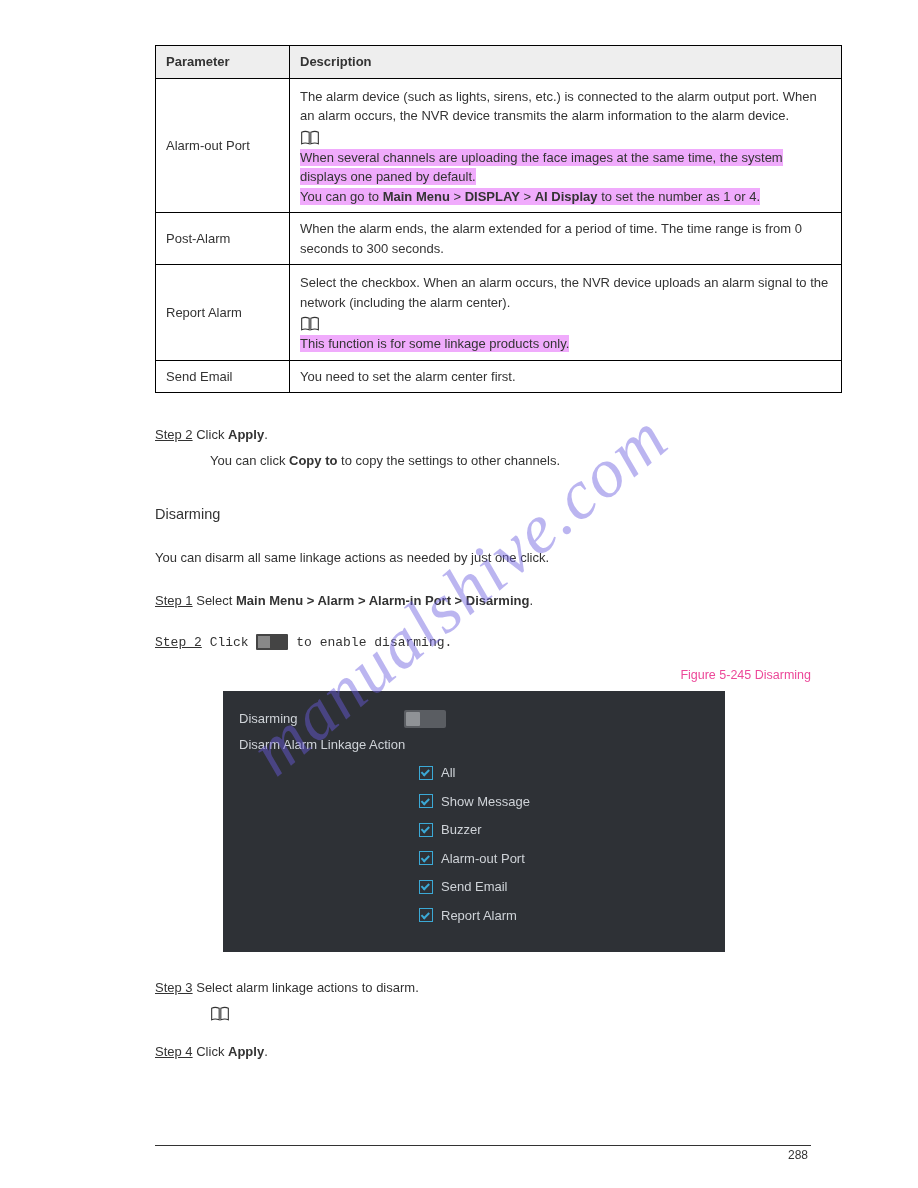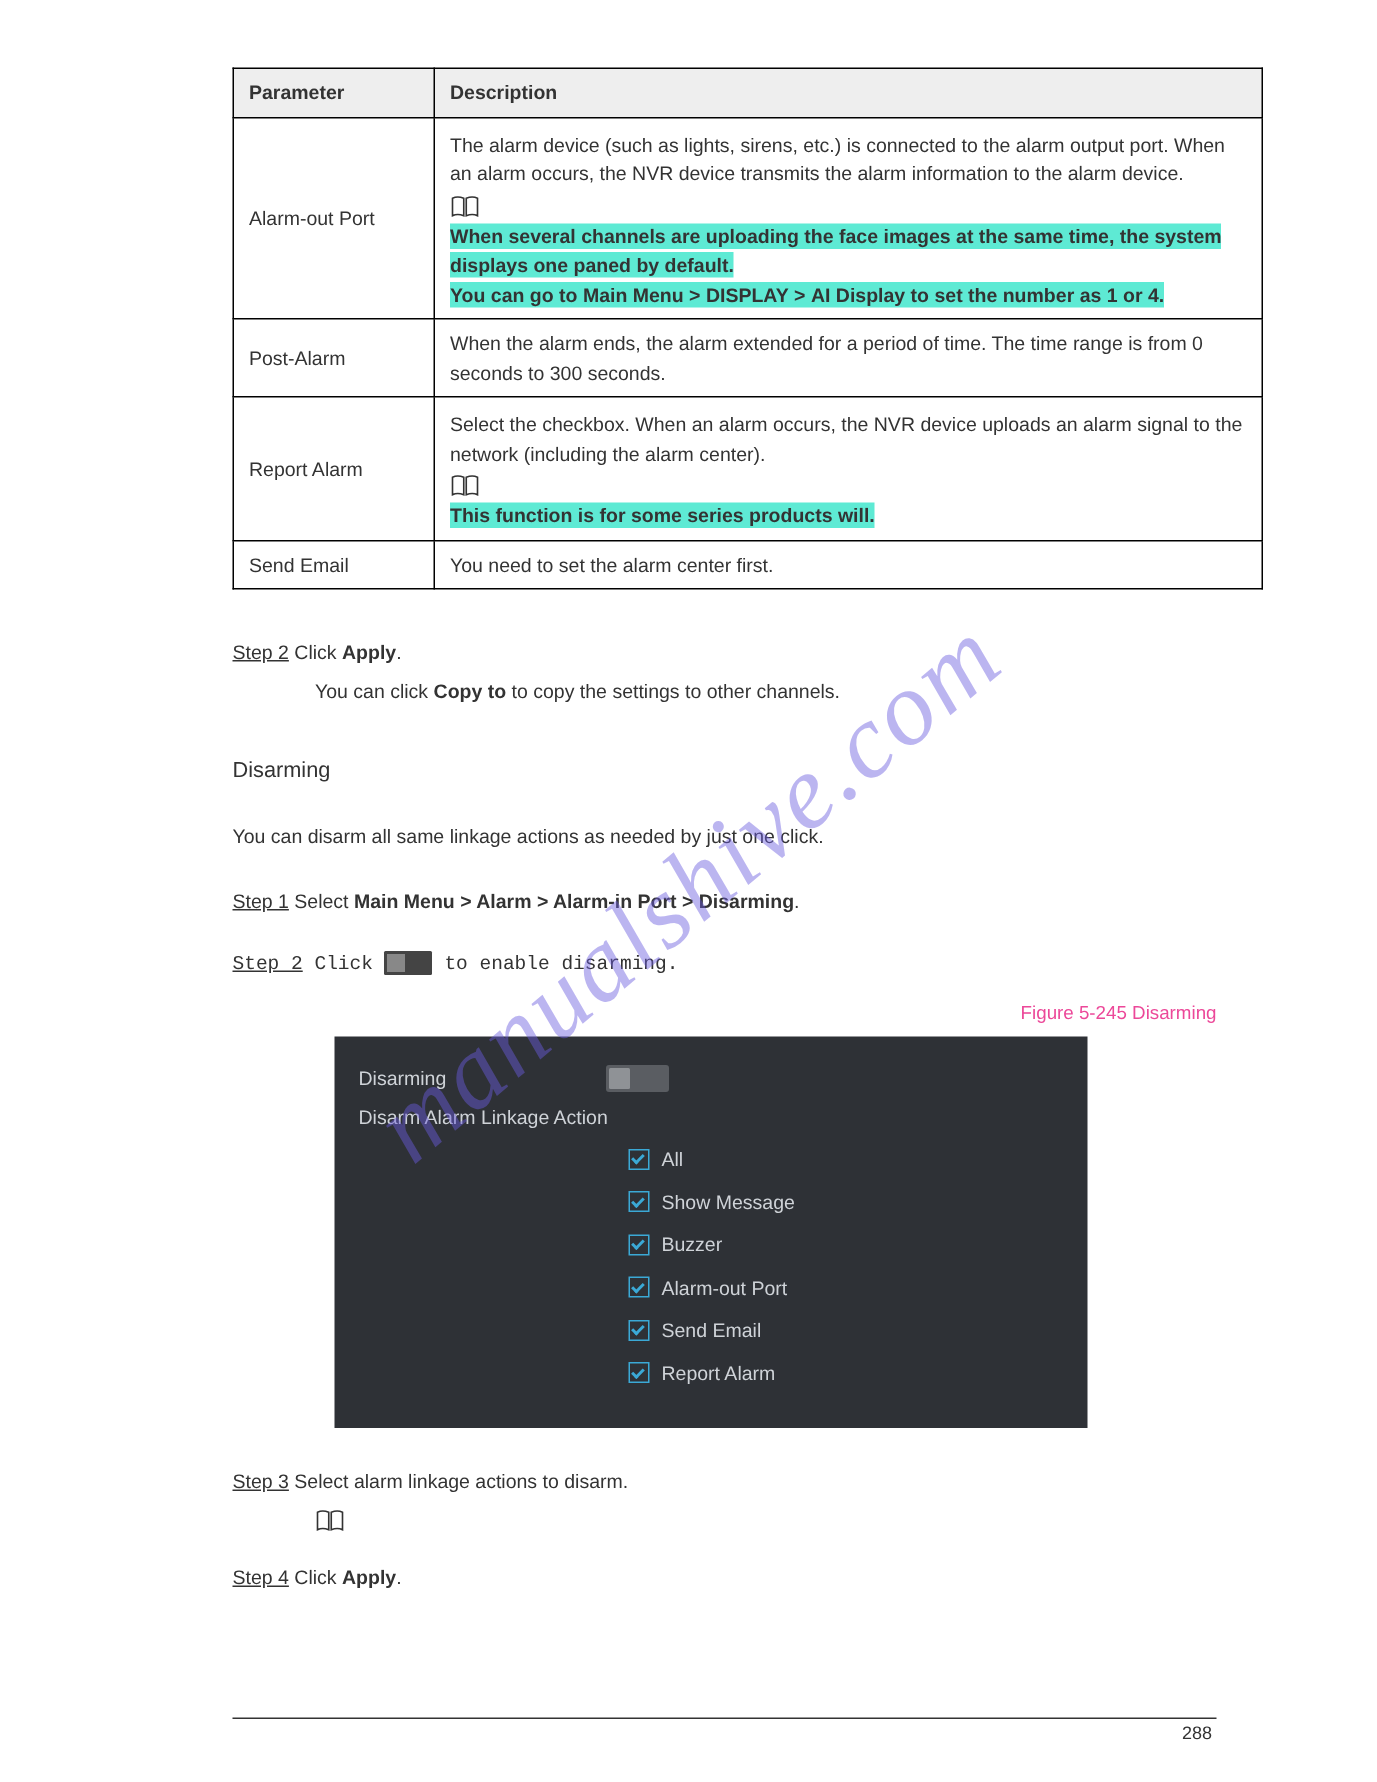--- a/index.html
+++ b/index.html
@@ -41,24 +41,23 @@
   .note-icon-row {
     display: flex;
     align-items: center;
     margin: 4px 0 2px 0;
   }
   .book-icon {
     width: 20px; height: 16px;
     display: inline-block;
   }
   .shaded {
-    background: #5eead4;
+    background: #f0abfc;
     display: inline;
     padding: 1px 0;
-    font-weight: bold;
   }
   .step {
     text-decoration: underline;
     display: inline-block;
     margin-top: 14px;
     margin-bottom: 4px;
   }
   .indent {
     margin-left: 0;
     margin-top: 2px;
@@ -201,21 +200,21 @@
       </tr>
       <tr>
         <td>Report Alarm</td>
         <td>
           <div class="body-text">Select the checkbox. When an alarm occurs, the NVR device uploads an alarm signal to the network (including the alarm center).</div>
           <div class="note-icon-row">
             <svg class="book-icon" viewBox="0 0 24 18">
                 <path d="M2 2 Q6 0 11 2 L11 16 Q6 14 2 16 Z M13 2 Q18 0 22 2 L22 16 Q18 14 13 16 Z" fill="none" stroke="#333" stroke-width="1.3"></path>
               </svg>
           </div>
-          <span class="shaded">This function is for some series products will.</span>
+          <span class="shaded">This function is for some linkage products only.</span>
         </td>
       </tr>
       <tr>
         <td>Send Email</td>
         <td>You need to set the alarm center first.</td>
       </tr>
     </tbody>
   </table>
 
   <div>

